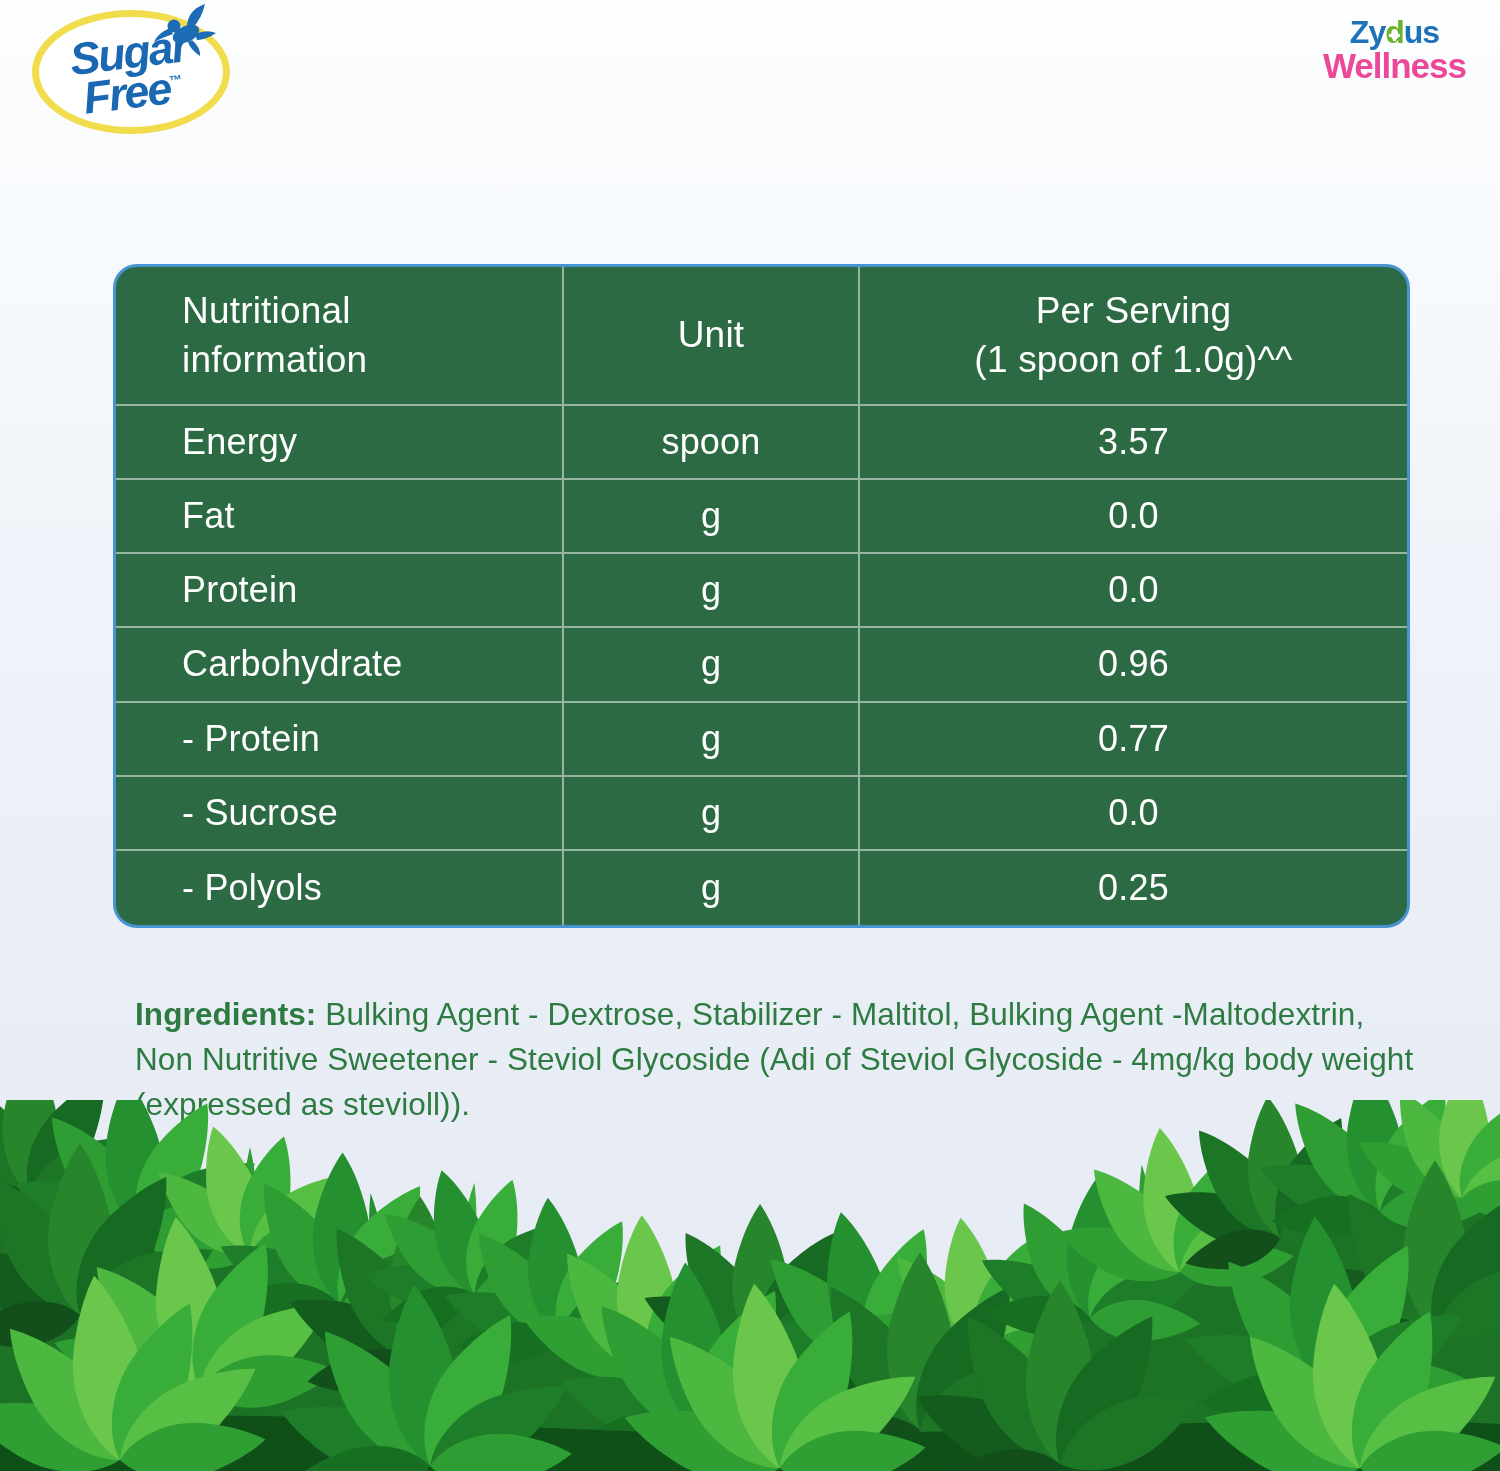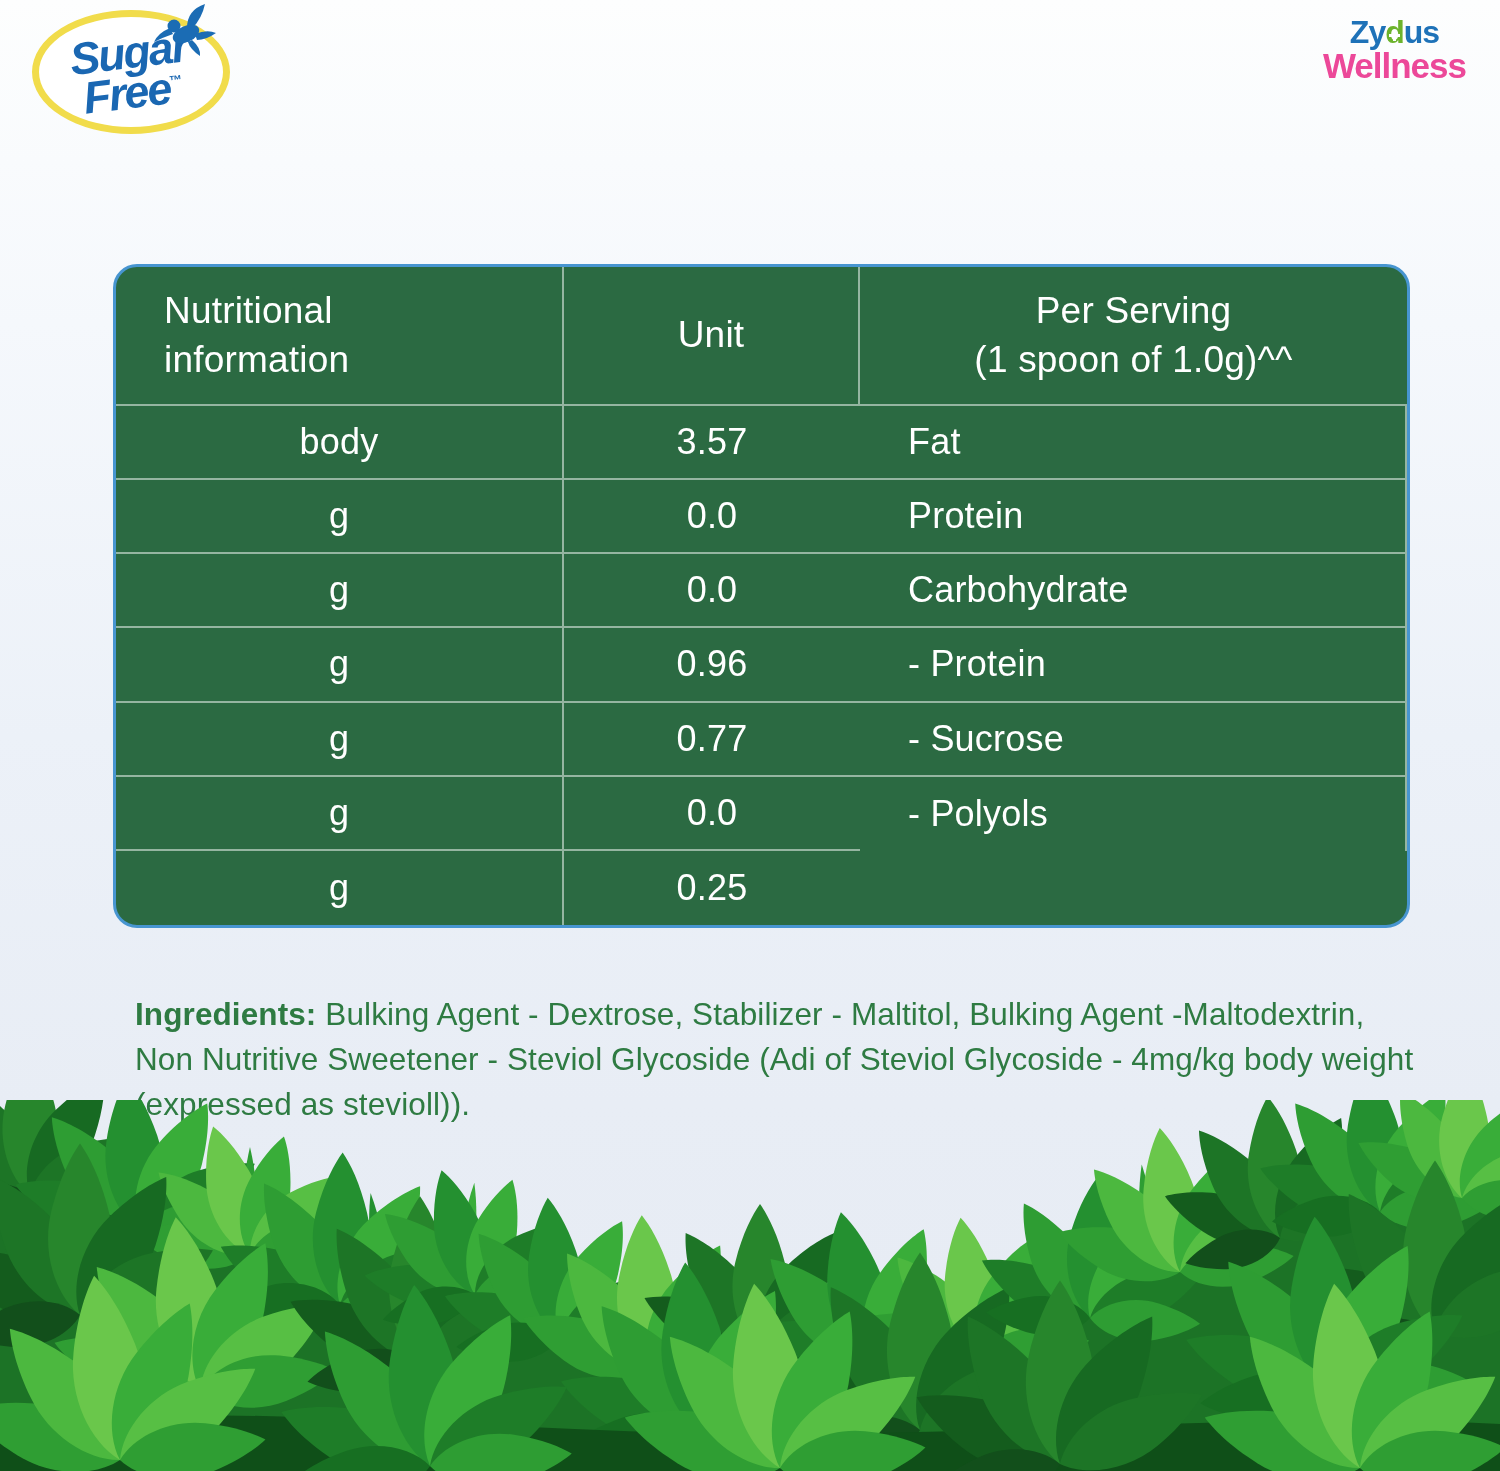--- a/index.html
+++ b/index.html
@@ -35,21 +35,21 @@
     display:grid;grid-template-columns:448px 296px 1fr;grid-template-rows:139px repeat(7,1fr);
   }
   .cell{
     display:flex;align-items:center;justify-content:center;
     color:#ffffff;font-size:36px;letter-spacing:.2px;
     border-right:2px solid rgba(255,255,255,.5);
     border-bottom:2px solid rgba(255,255,255,.5);
   }
   .cell.c3{border-right:none;text-align:right;}
   .cell.last{border-bottom:none;}
-  .cell.lbl{justify-content:flex-start;padding-left:48px;}
+  .cell.lbl{justify-content:flex-start;padding-left:66px;}
   .cell.hdr{font-size:37px;white-space:pre-line;line-height:1.3;text-align:center;}
   .cell.hdr.lbl{text-align:left;}
 
   
   .ingredients{
     position:absolute;left:135px;top:960px;width:1292px;
     font-size:31.5px;line-height:1.44;color:#2e7b42;letter-spacing:.1px;
   }
   .ing-label{font-weight:700;}
 
@@ -86,21 +86,22 @@
   <div class="zy-l2">Wellness</div>
 </div>
 
 <div class="ntable">
   <div class="cell hdr lbl">Nutritional
 information</div>
   <div class="cell hdr">Unit</div>
   <div class="cell hdr c3">Per Serving
 (1 spoon of 1.0g)^^</div>
 
-  <div class="cell">body</div>
+  <div class="cell lbl">Energy</div>
+  <div class="cell">spoon</div>
   <div class="cell c3">3.57</div>
 
   <div class="cell lbl">Fat</div>
   <div class="cell">g</div>
   <div class="cell c3">0.0</div>
 
   <div class="cell lbl">Protein</div>
   <div class="cell">g</div>
   <div class="cell c3">0.0</div>
 

